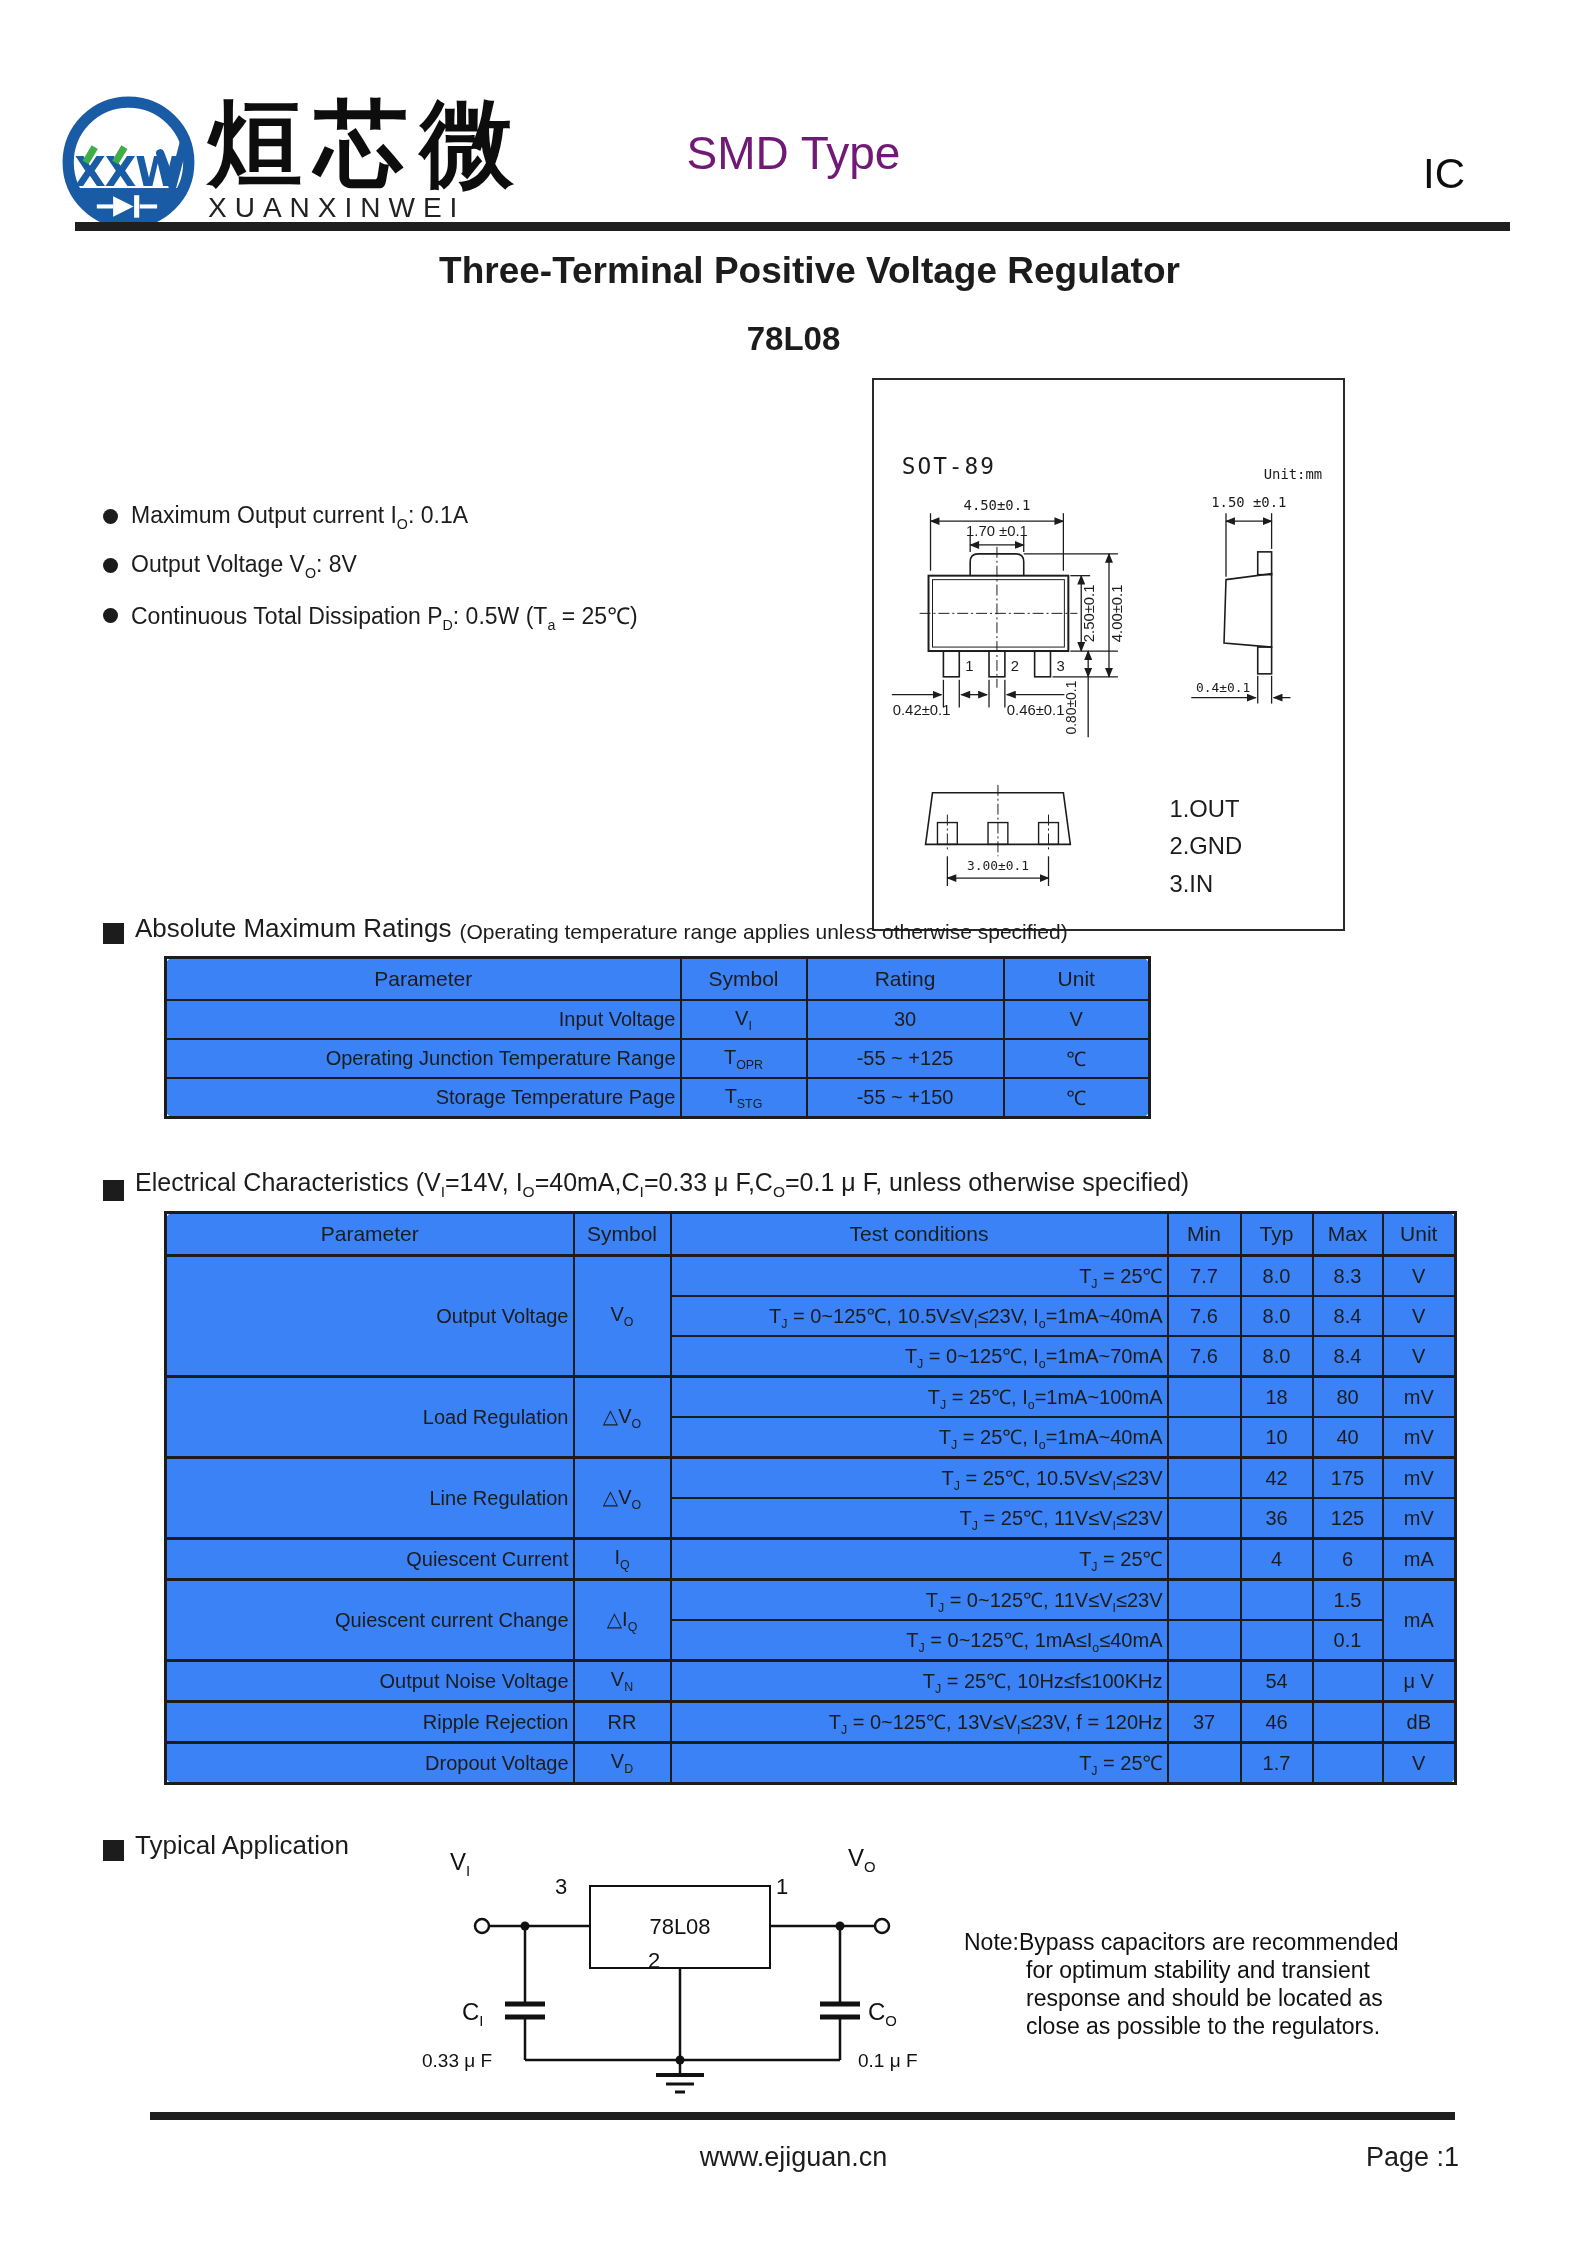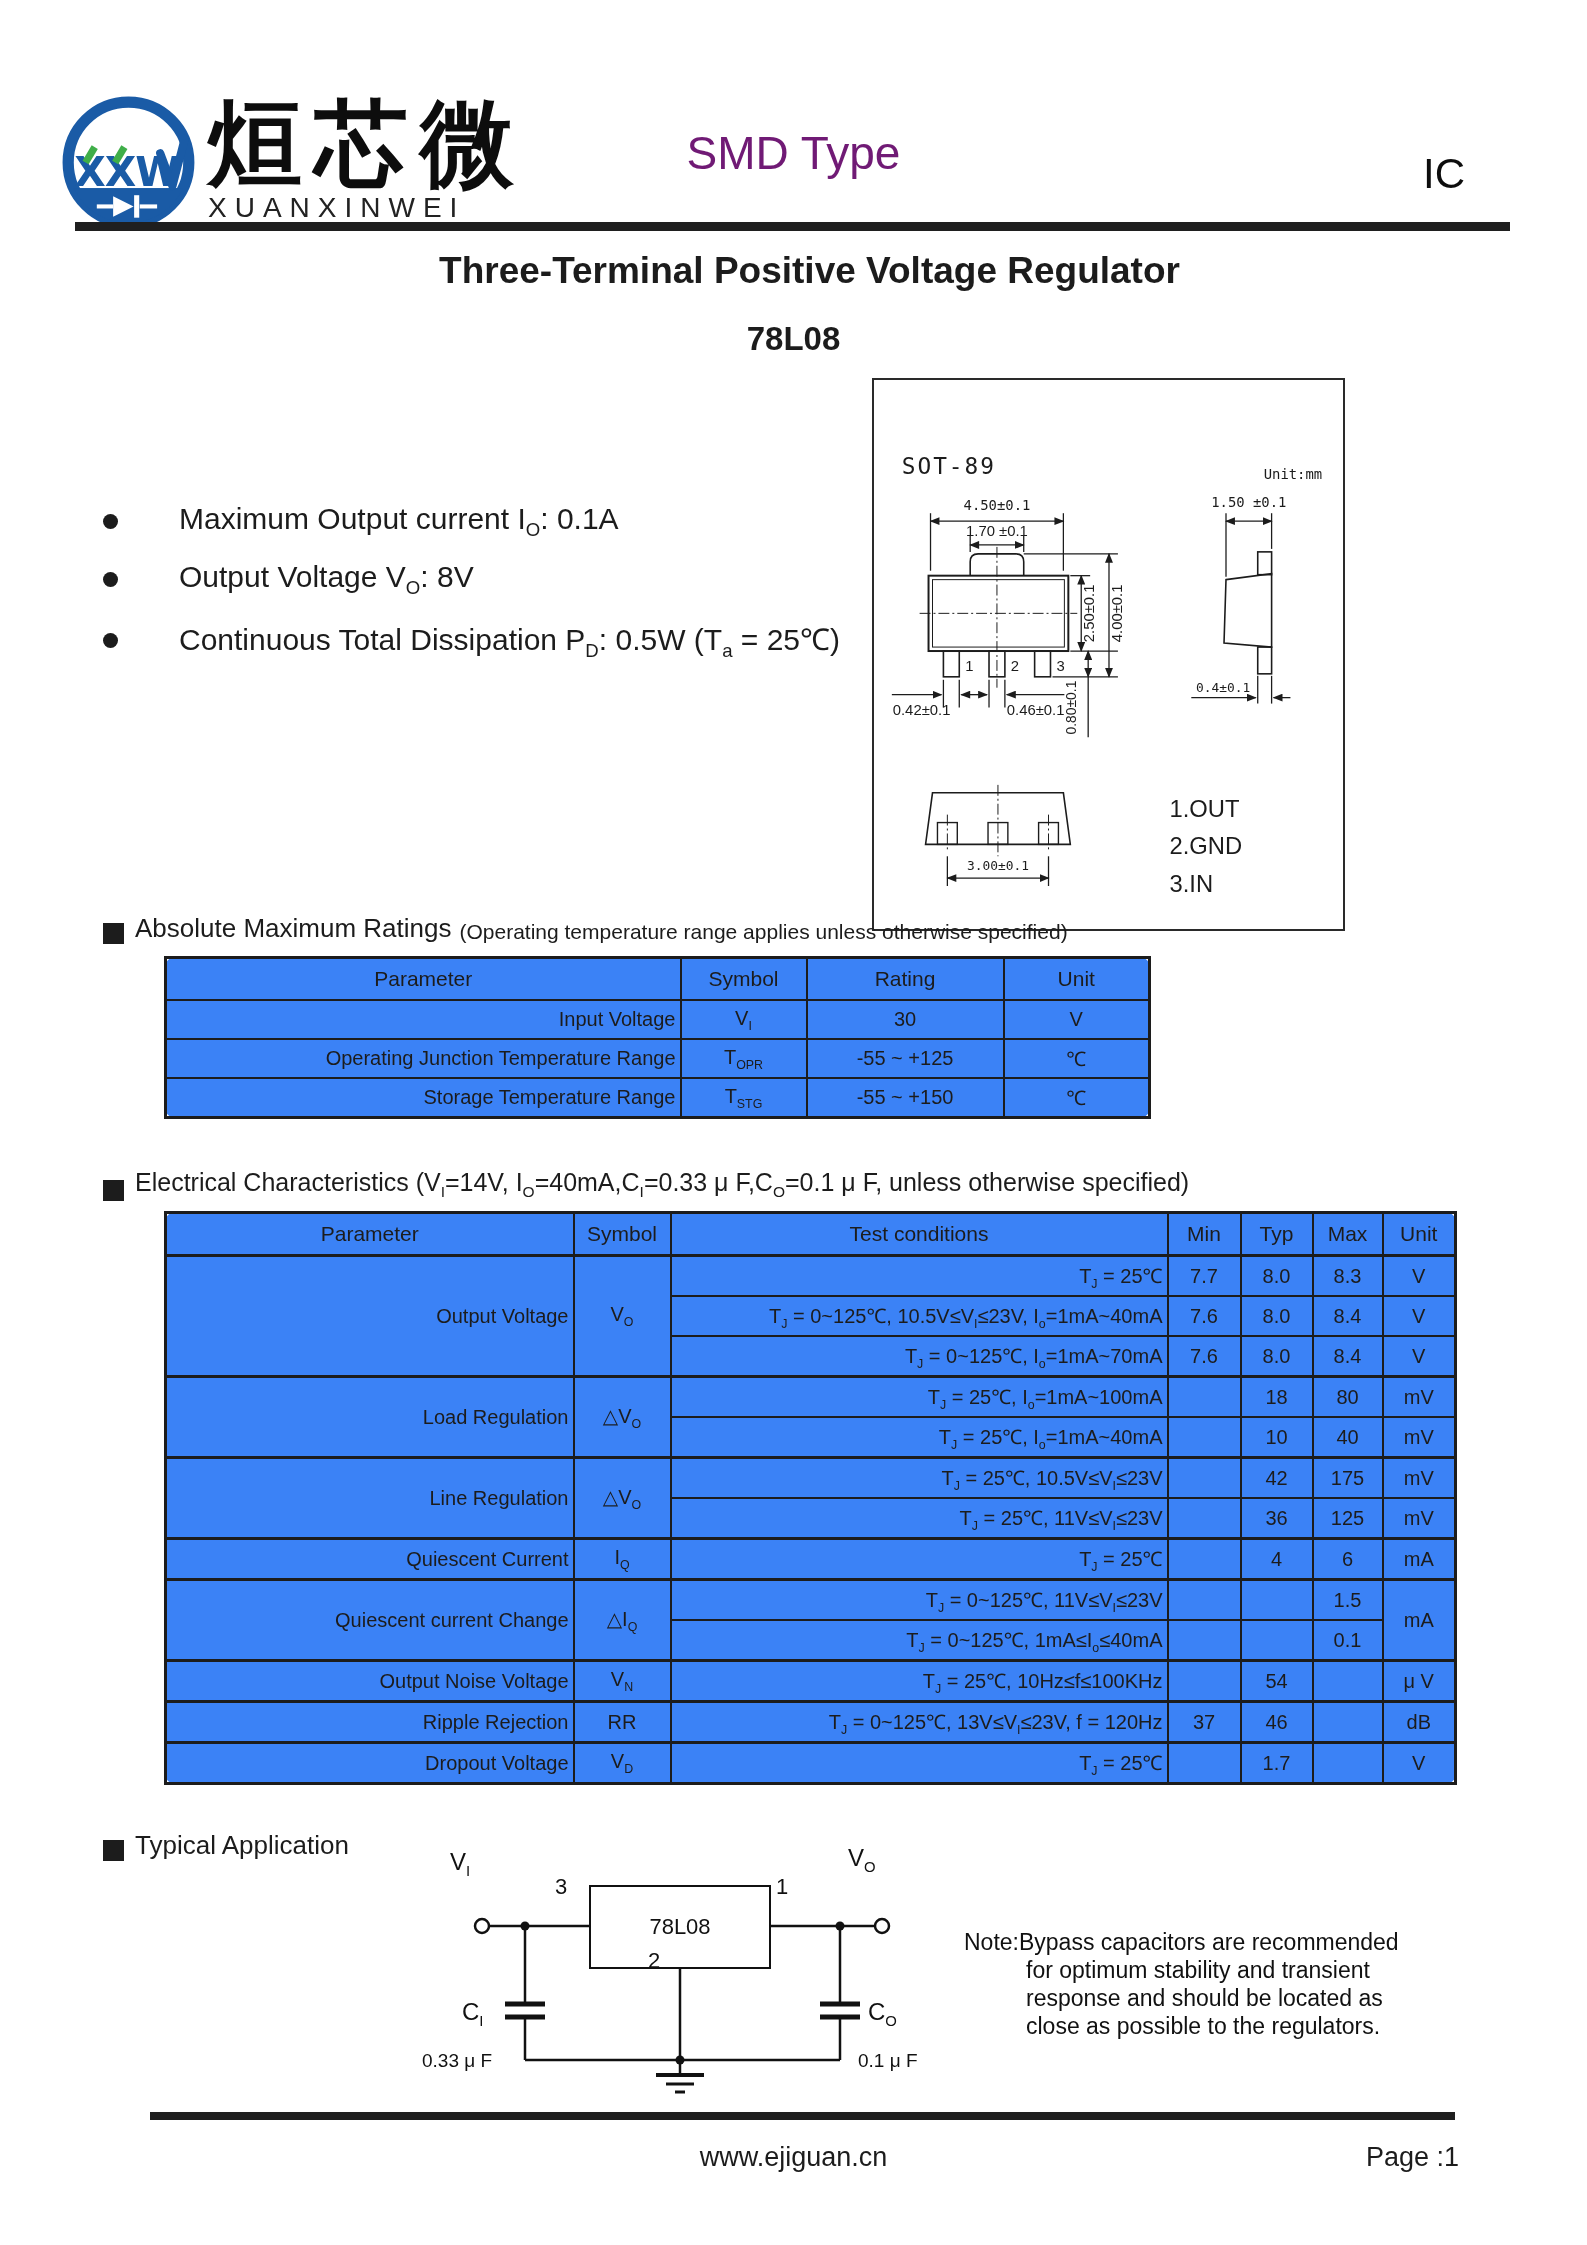--- a/index.html
+++ b/index.html
@@ -24,21 +24,21 @@
   
   .sec-head{position:absolute;display:flex;align-items:flex-end;white-space:nowrap;}
   .sq{display:inline-block;width:21px;height:21px;background:#1c1c1c;margin-right:11px;flex:0 0 auto;}
   .sec-head .t{font-size:26px;}
   .sec-head .tn{font-size:21px;margin-left:8px;}
 
   
   .features{position:absolute;left:103px;top:483px;}
   .features-head{display:flex;align-items:center;}
   .features-head .t{font-size:27px;}
-  .feat-item{display:flex;align-items:center;margin-top:19px;font-size:30px;gap:48px;}
+  .feat-item{display:flex;align-items:center;margin-top:19px;font-size:23px;}
   .dot{width:15px;height:15px;border-radius:50%;background:#1c1c1c;margin-right:13px;flex:0 0 auto;}
 
   
   .pkg-box{position:absolute;left:872px;top:378px;width:473px;height:553px;border:2px solid #2a2a2a;box-sizing:border-box;}
   .pkg-box svg{width:100%;height:100%;display:block;}
   .mono{font-family:"DejaVu Sans Mono",monospace;}
   .cl{stroke-dasharray:11 3 2 3;stroke-width:1;}
 
   
   table{border-collapse:collapse;table-layout:fixed;background:#3b82f6;border-radius:14px;}
@@ -233,21 +233,21 @@
         <td>30</td>
         <td>V</td>
       </tr>
       <tr>
         <td class="l">Operating Junction Temperature Range</td>
         <td>T<sub>OPR</sub></td>
         <td>-55 ~ +125</td>
         <td>℃</td>
       </tr>
       <tr>
-        <td class="l">Storage Temperature Range</td>
+        <td class="l">Storage Temperature Page</td>
         <td>T<sub>STG</sub></td>
         <td>-55 ~ +150</td>
         <td>℃</td>
       </tr>
     </tbody>
       </table>
   </div>
 
   <div class="sec-head" style="left:103px;top:1168px;">
     <span class="sq"></span>

